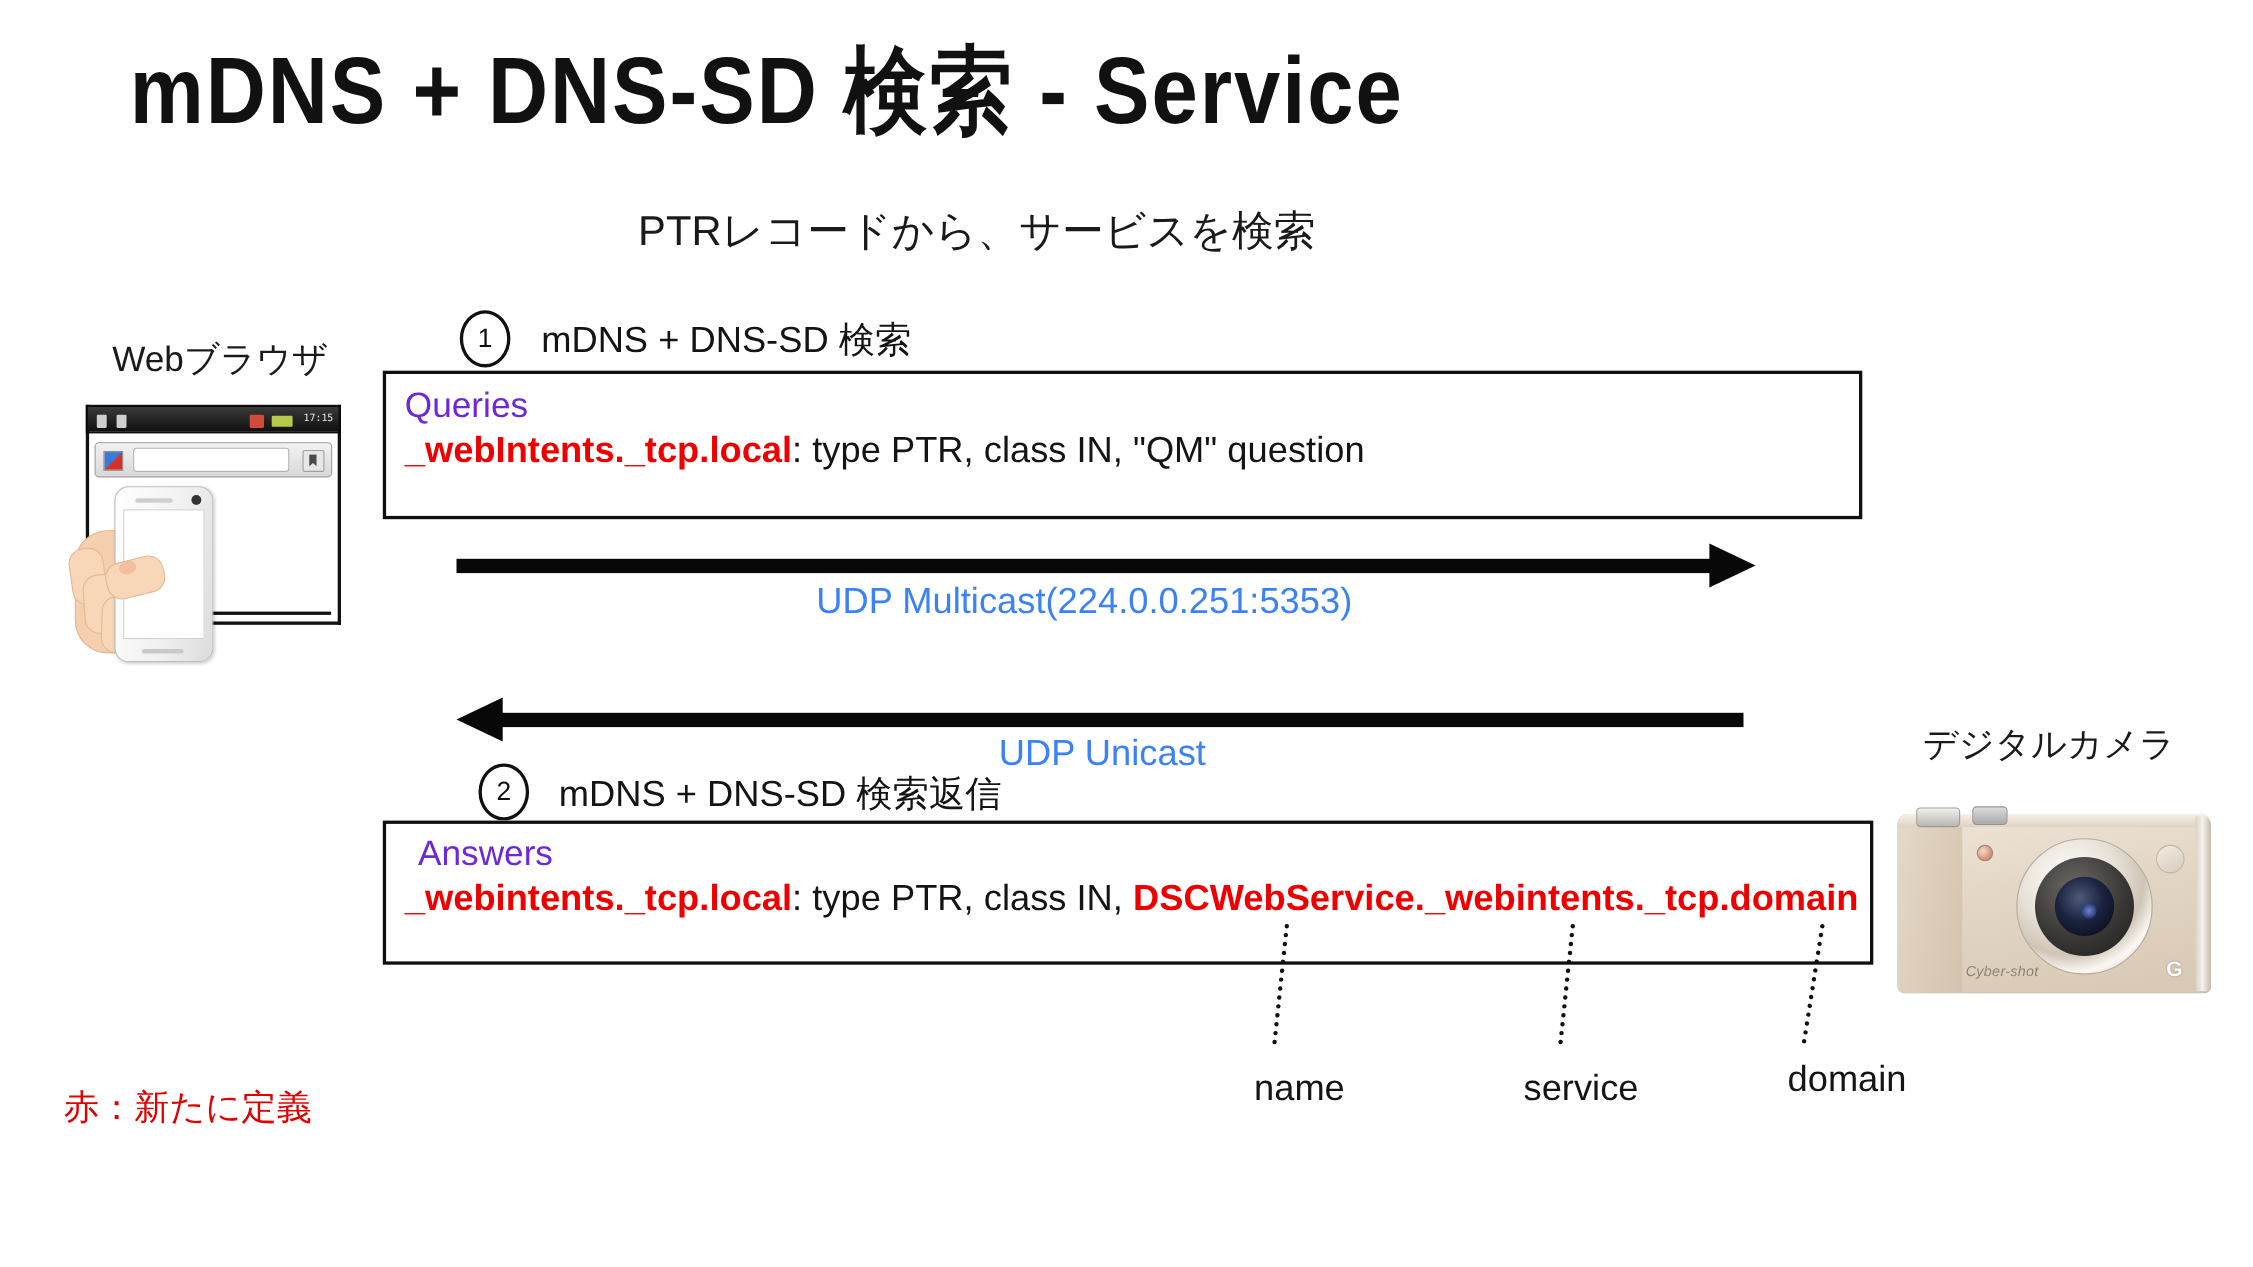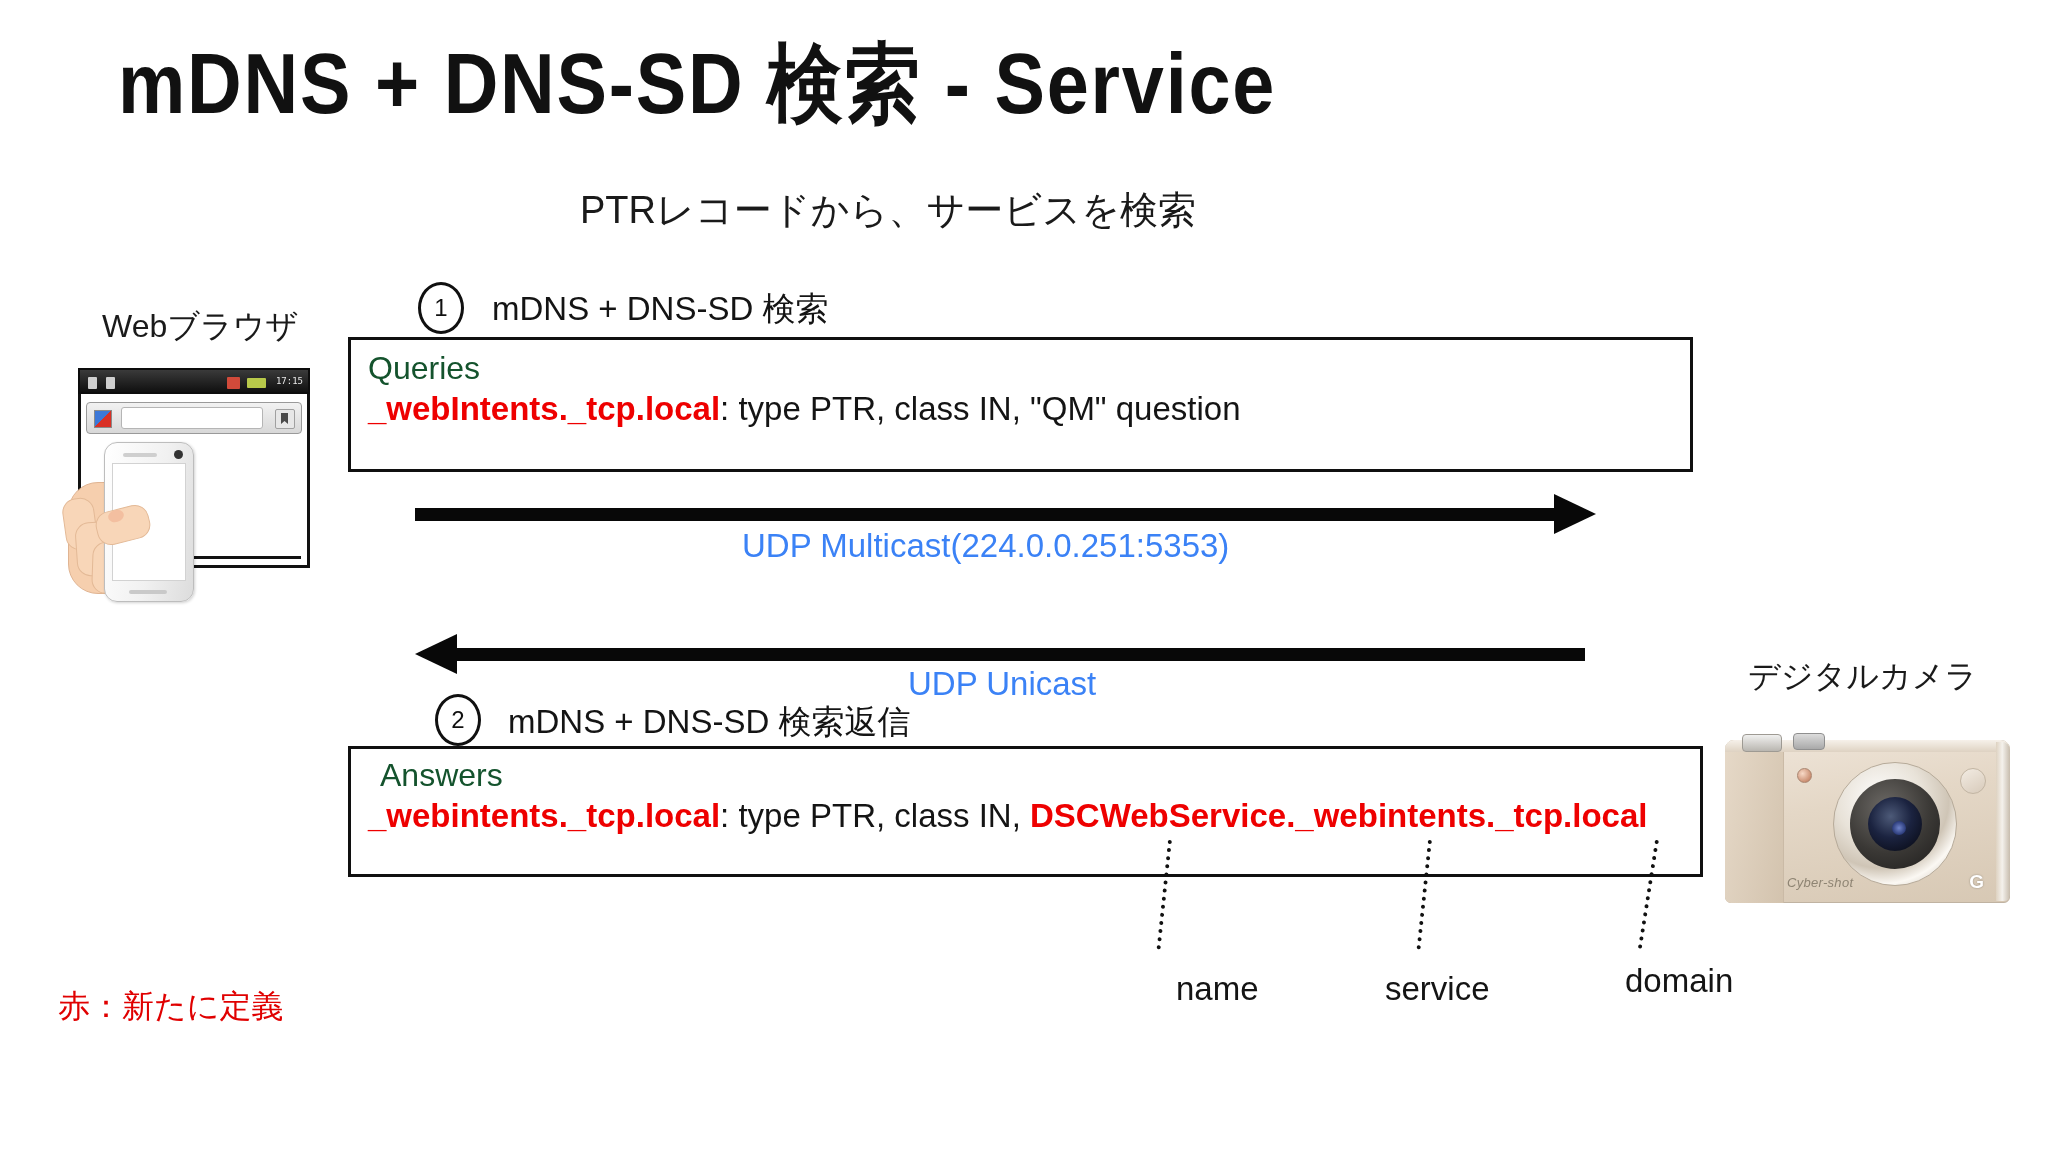--- a/index.html
+++ b/index.html
@@ -85,21 +85,21 @@
     border: 3px solid #101010;
     background: #ffffff;
     box-sizing: border-box;
   }
   #queries-box { left: 348px; top: 337px; width: 1345px; height: 135px; }
   #answers-box { left: 348px; top: 746px; width: 1355px; height: 131px; }
 
   .packet-head {
     position: absolute;
     font-size: 32px;
-    color: #14532d;
+    color: #6d28d9;
     white-space: nowrap;
   }
   #queries-head { left: 368px; top: 350px; }
   #answers-head { left: 368px; top: 757px; margin-left: 12px; }
 
   .packet-line {
     position: absolute;
     font-size: 33px;
     color: #141414;
     white-space: nowrap;
@@ -148,21 +148,21 @@
   #leader-name    { left: 1168px; top: 840px; transform: rotate(6deg); transform-origin: top center; }
   #leader-service { left: 1428px; top: 840px; transform: rotate(6deg); transform-origin: top center; }
   #leader-domain  { left: 1655px; top: 840px; transform: rotate(9deg); transform-origin: top center; }
 
   .field-note {
     position: absolute;
     font-size: 33px;
     color: #141414;
     white-space: nowrap;
   }
-  #note-name    { left: 1140px; top: 970px; margin-left: 36px; }
+  #note-name    { left: 1140px; top: 970px; }
   #note-service { left: 1385px; top: 970px; }
   #note-domain  { left: 1625px; top: 962px; }
 
   
   #legend-note {
     position: absolute;
     left: 58px;
     top: 985px;
     font-size: 32px;
     color: #e00000;
@@ -524,21 +524,21 @@
 
   <div class="arrow-shaft" id="arrow-left-shaft"></div>
   <div class="arrow-head" id="arrow-left-head"></div>
   <div class="arrow-label" id="unicast-label">UDP Unicast</div>
 
   <div class="step-marker" id="step2-marker">2</div>
   <div class="step-label" id="step2-label">mDNS + DNS-SD 検索返信</div>
 
   <div class="packet-box" id="answers-box"></div>
   <div class="packet-head" id="answers-head">Answers</div>
-  <div class="packet-line" id="answers-line"><span class="red-bold">_webintents._tcp.local</span><span>: type PTR, class IN, </span><span class="red-bold">DSCWebService._webintents._tcp.local</span></div>
+  <div class="packet-line" id="answers-line"><span class="red-bold">_webintents._tcp.local</span><span>: type PTR, class IN, </span><span class="red-bold">DSCWebService._webintents._tcp.domain</span></div>
 
   <div class="leader" id="leader-name"></div>
   <div class="leader" id="leader-service"></div>
   <div class="leader" id="leader-domain"></div>
 
   <div class="field-note" id="note-name">name</div>
   <div class="field-note" id="note-service">service</div>
   <div class="field-note" id="note-domain">domain</div>
 
   <div class="device-label" id="camera-label">デジタルカメラ</div>

